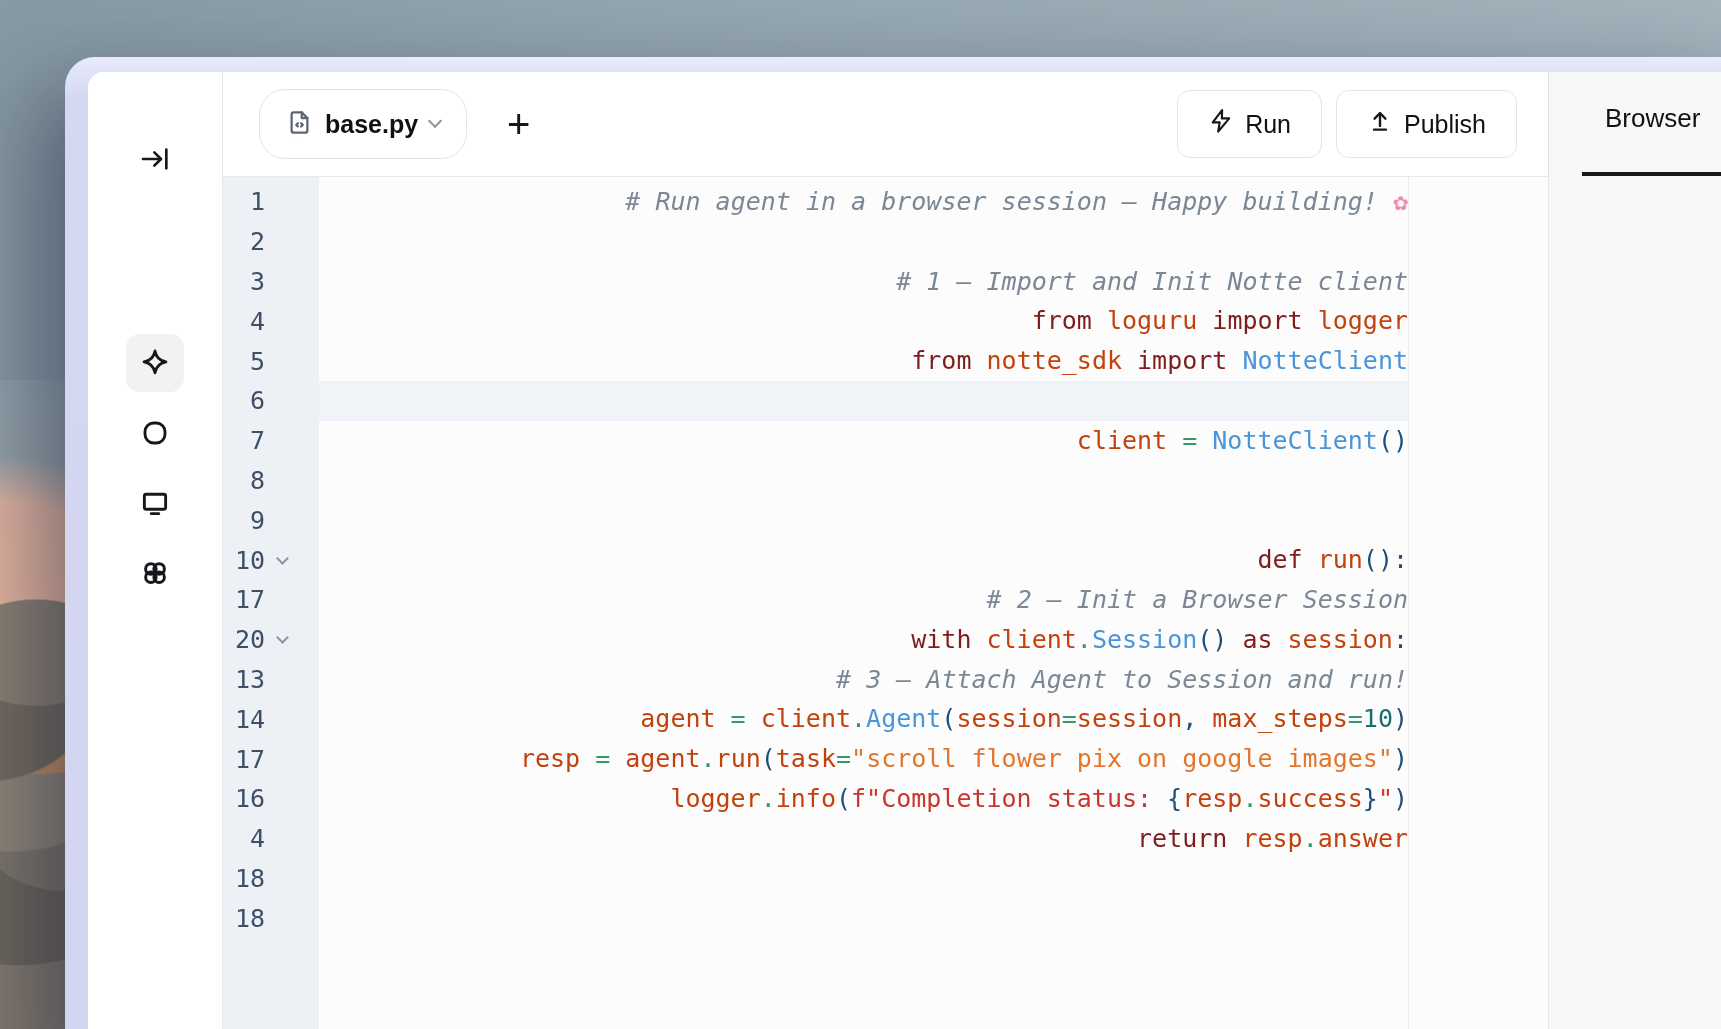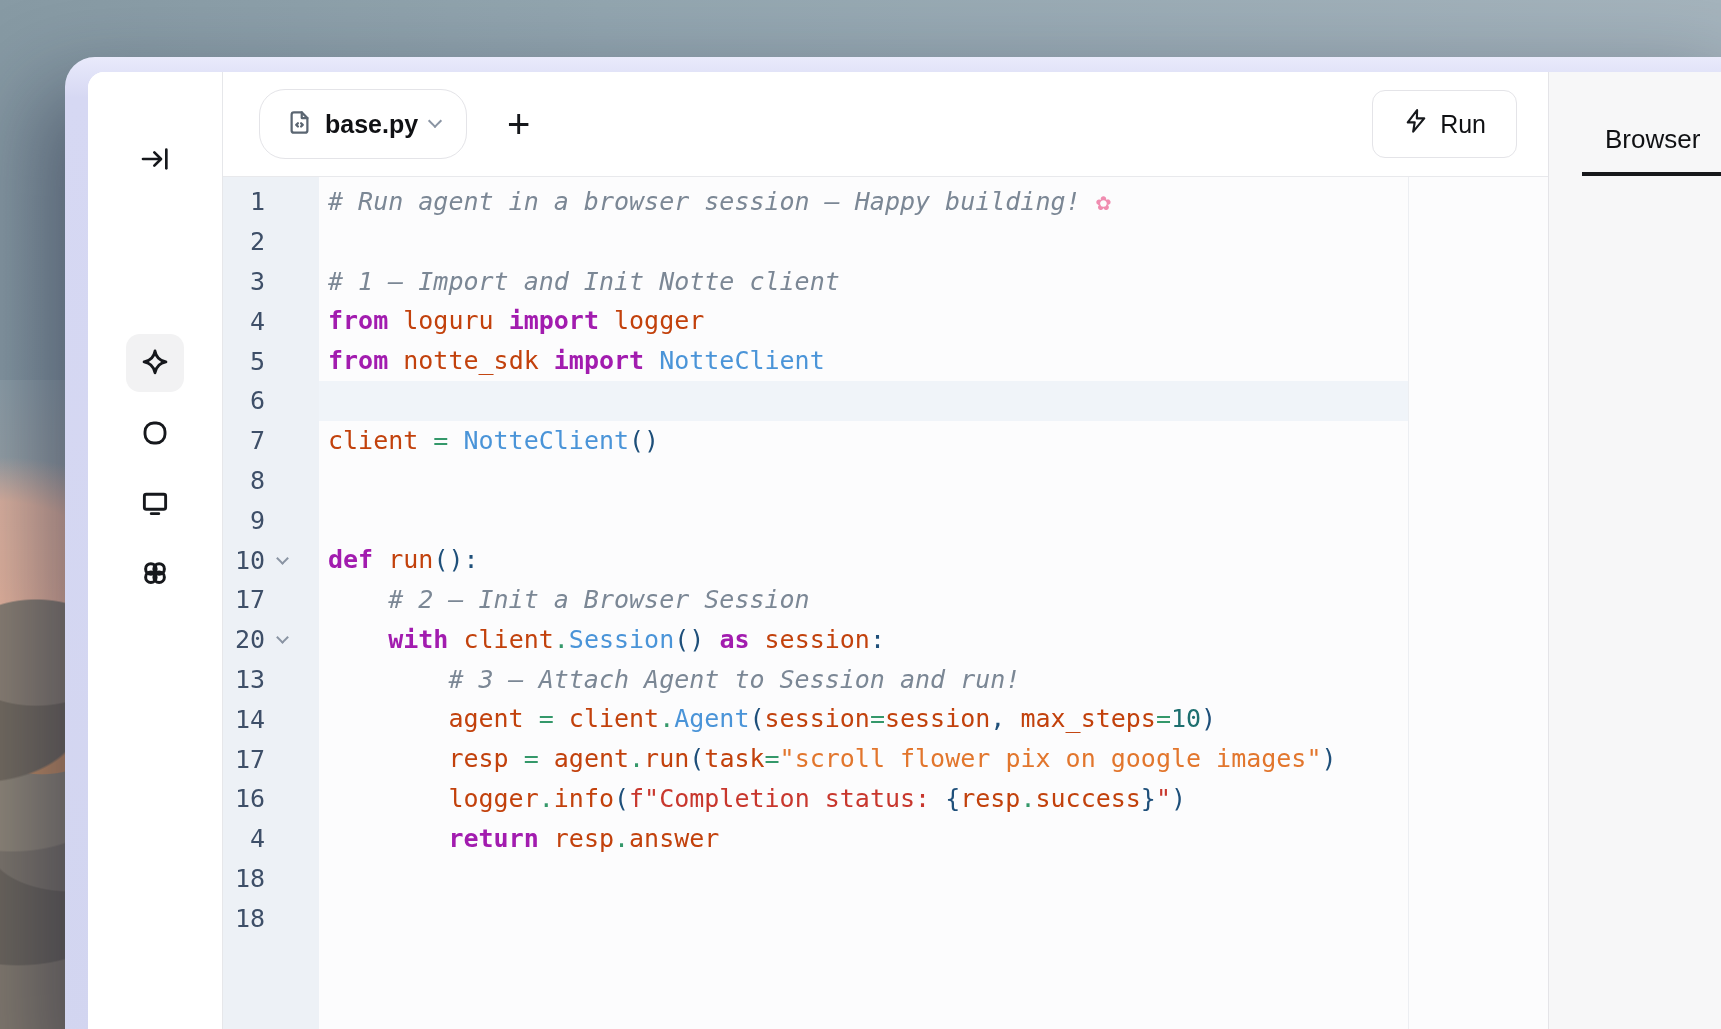--- a/index.html
+++ b/index.html
@@ -88,40 +88,40 @@
   .gutter-row .num { display:inline-block; width:34px; text-align:right; }
   .fold {
     width:9px; height:9px; border-right:2.2px solid #8a94a3; border-bottom:2.2px solid #8a94a3;
     transform:rotate(45deg); margin-left:13px; margin-top:-4px; cursor:pointer;
   }
   .code-pane {
     width:1090px; flex:0 0 1090px; background:#fcfcfd; border-right:1px solid #eceef2;
     padding:5px 0 0 9px; font-family:"DejaVu Sans Mono",monospace; font-size:25px;
     white-space:pre; overflow:hidden; cursor:text;
   }
-  .code-row { height:39.8px; line-height:39.8px; }
+  .code-row { height:39.8px; line-height:39.8px;text-align:right; }
   .code-row.hl { background:#f0f4f9; margin-left:-9px; padding-left:9px; }
   .pane-gap { flex:1; background:#fcfcfd; }
 
   .tok-cm   { color:#7b8795; font-style:italic; }
-  .tok-kw   { color:#a21caf; font-weight:bold; }
+  .tok-kw   { color:#7f1d1d; font-weight:normal; }
   .tok-id   { color:#c2410c; }
   .tok-cls  { color:#4a94d8;margin-top:26px; }
   .tok-op   { color:#34986a; }
   .tok-pn   { color:#1e4f7a; }
   .tok-num  { color:#1d6f6f; }
   .tok-str  { color:#e2762d; }
   .tok-fstr { color:#c8372d; }
   .tok-emoji{ color:#f08cb0; font-style:normal; }
 
   
   .right-panel { background:#f7f7f8; display:flex; flex-direction:column; }
   .panel-header { height:105px; position:relative; flex:0 0 auto; }
   .browser-tab {
-    position:absolute; left:56px; top:52px; font-size:26px; color:#101114; cursor:pointer;
+    position:absolute; left:56px; top:31px; font-size:26px; color:#101114; cursor:pointer;
   }
   .tab-underline { position:absolute; left:33px; right:0; top:100px; height:4px; background:#17181b; }
   .panel-body { flex:1; }
 
   svg.icon { stroke:#16181c; fill:none; stroke-width:2.1; stroke-linecap:round; stroke-linejoin:round; }
   svg.icon-gray { stroke:#5b6672; fill:none; stroke-width:2; stroke-linecap:round; stroke-linejoin:round; }
 </style>
 </head>
 <body>
 
@@ -194,20 +194,30 @@
           <button class="plus-btn">+</button>
           <div class="tb-spacer"></div>
           <button class="tb-btn">
             <span>
               <svg class="icon" width="26" height="26" viewBox="0 0 24 24" style="stroke-width:2">
                 <path d="M13 2 4.4 13.2h6.4L9.4 21.8 19.6 9.6h-6.8z"></path>
               </svg>
             </span>
             <span>Run</span>
           </button>
+          <button class="tb-btn">
+            <span>
+              <svg class="icon" width="26" height="26" viewBox="0 0 24 24" style="stroke-width:2.2">
+                <path d="M12 16.5V5"></path>
+                  <path d="M7 9.8 12 4.8l5 5"></path>
+                  <path d="M6.5 20h11"></path>
+              </svg>
+            </span>
+            <span>Publish</span>
+          </button>
         </div>
 
         <div class="editor">
           <div class="gutter">
               <div class="gutter-row">
                 <span class="num">1</span>
               </div>
               <div class="gutter-row">
                 <span class="num">2</span>
               </div>

